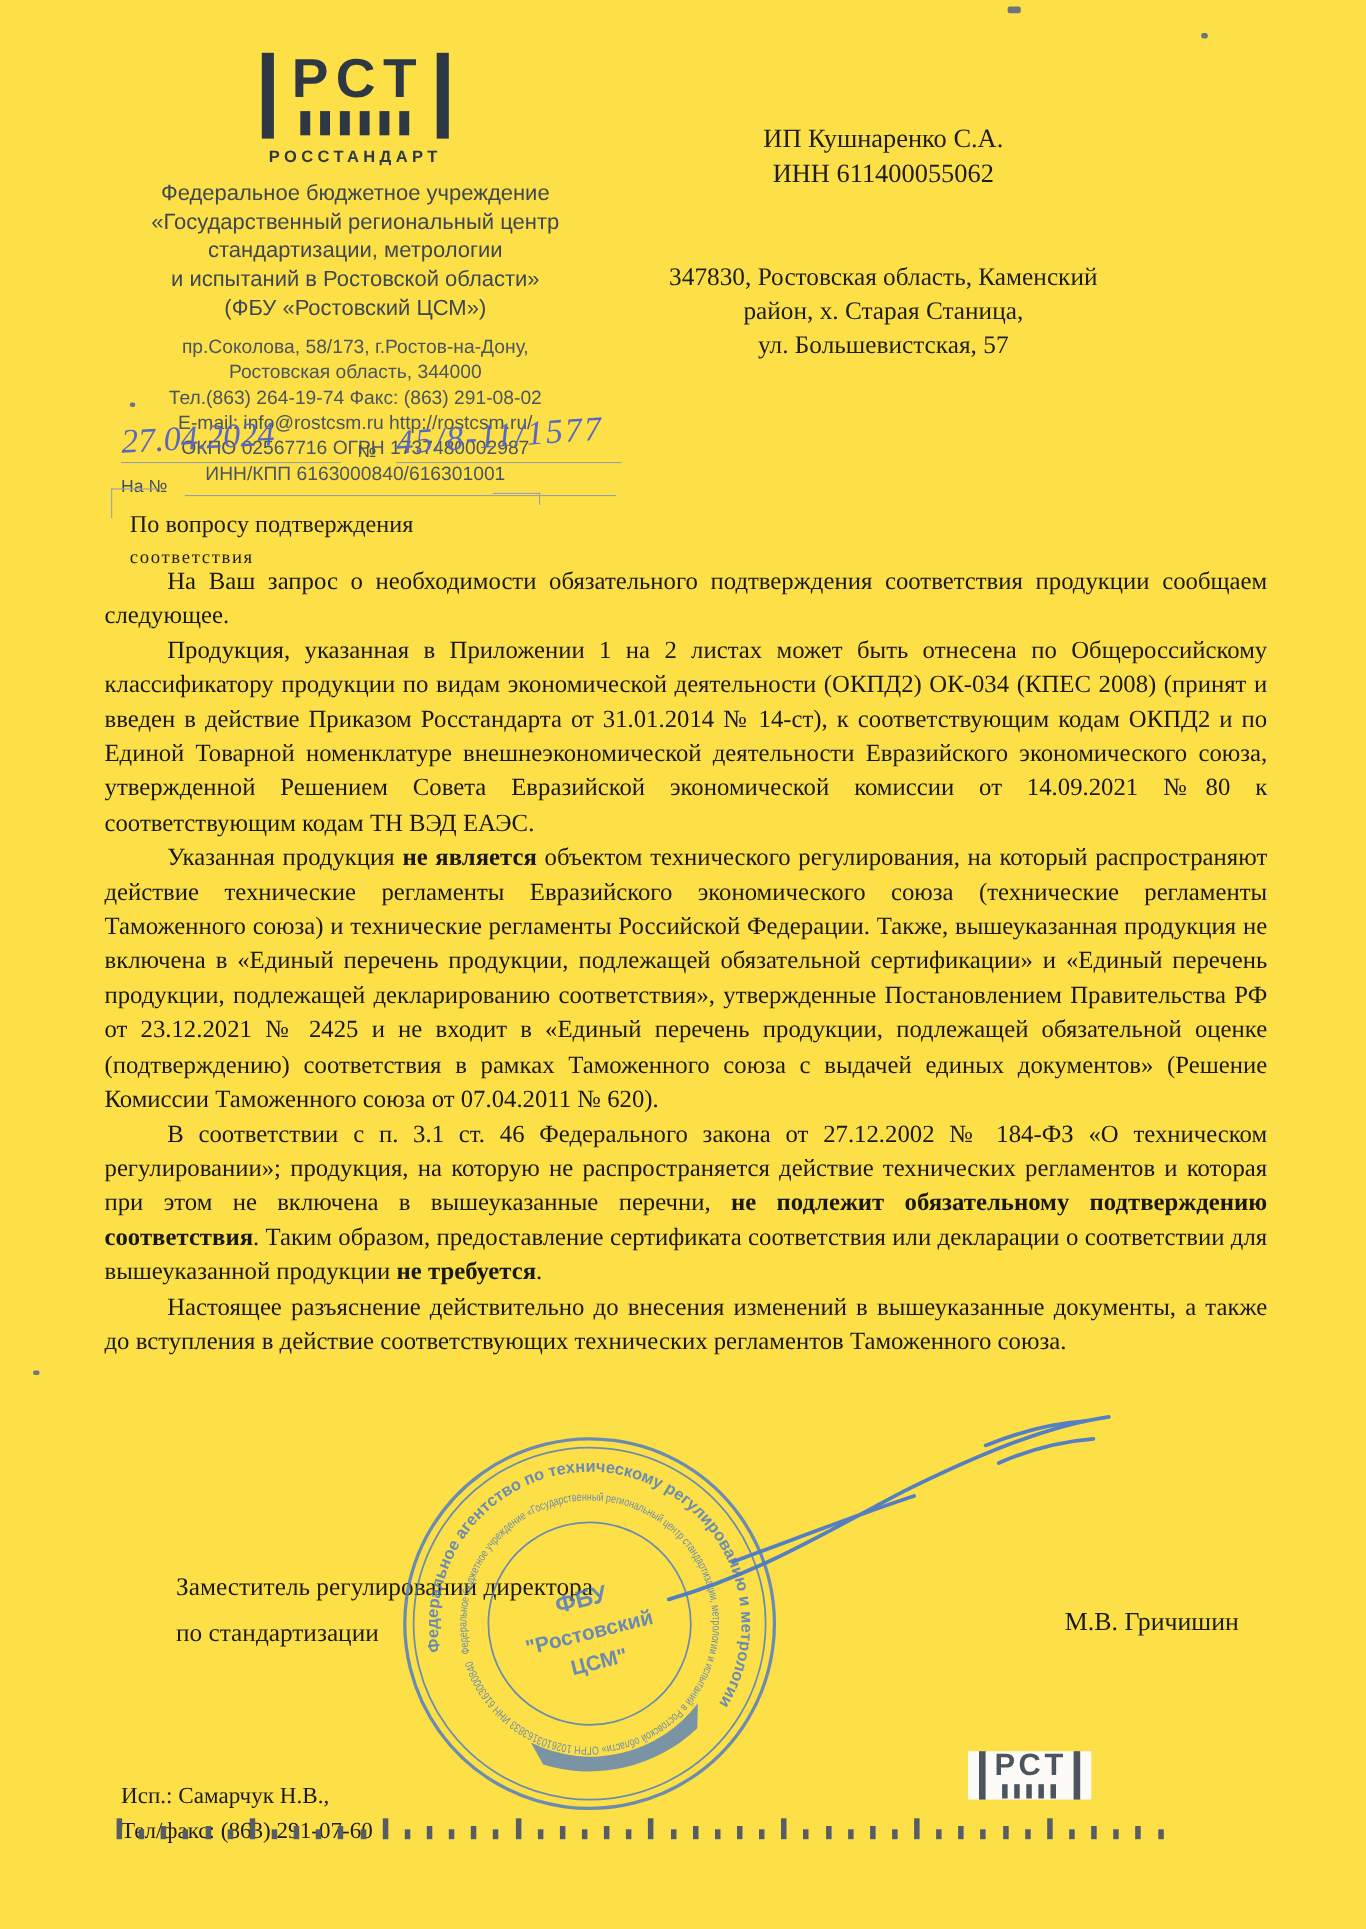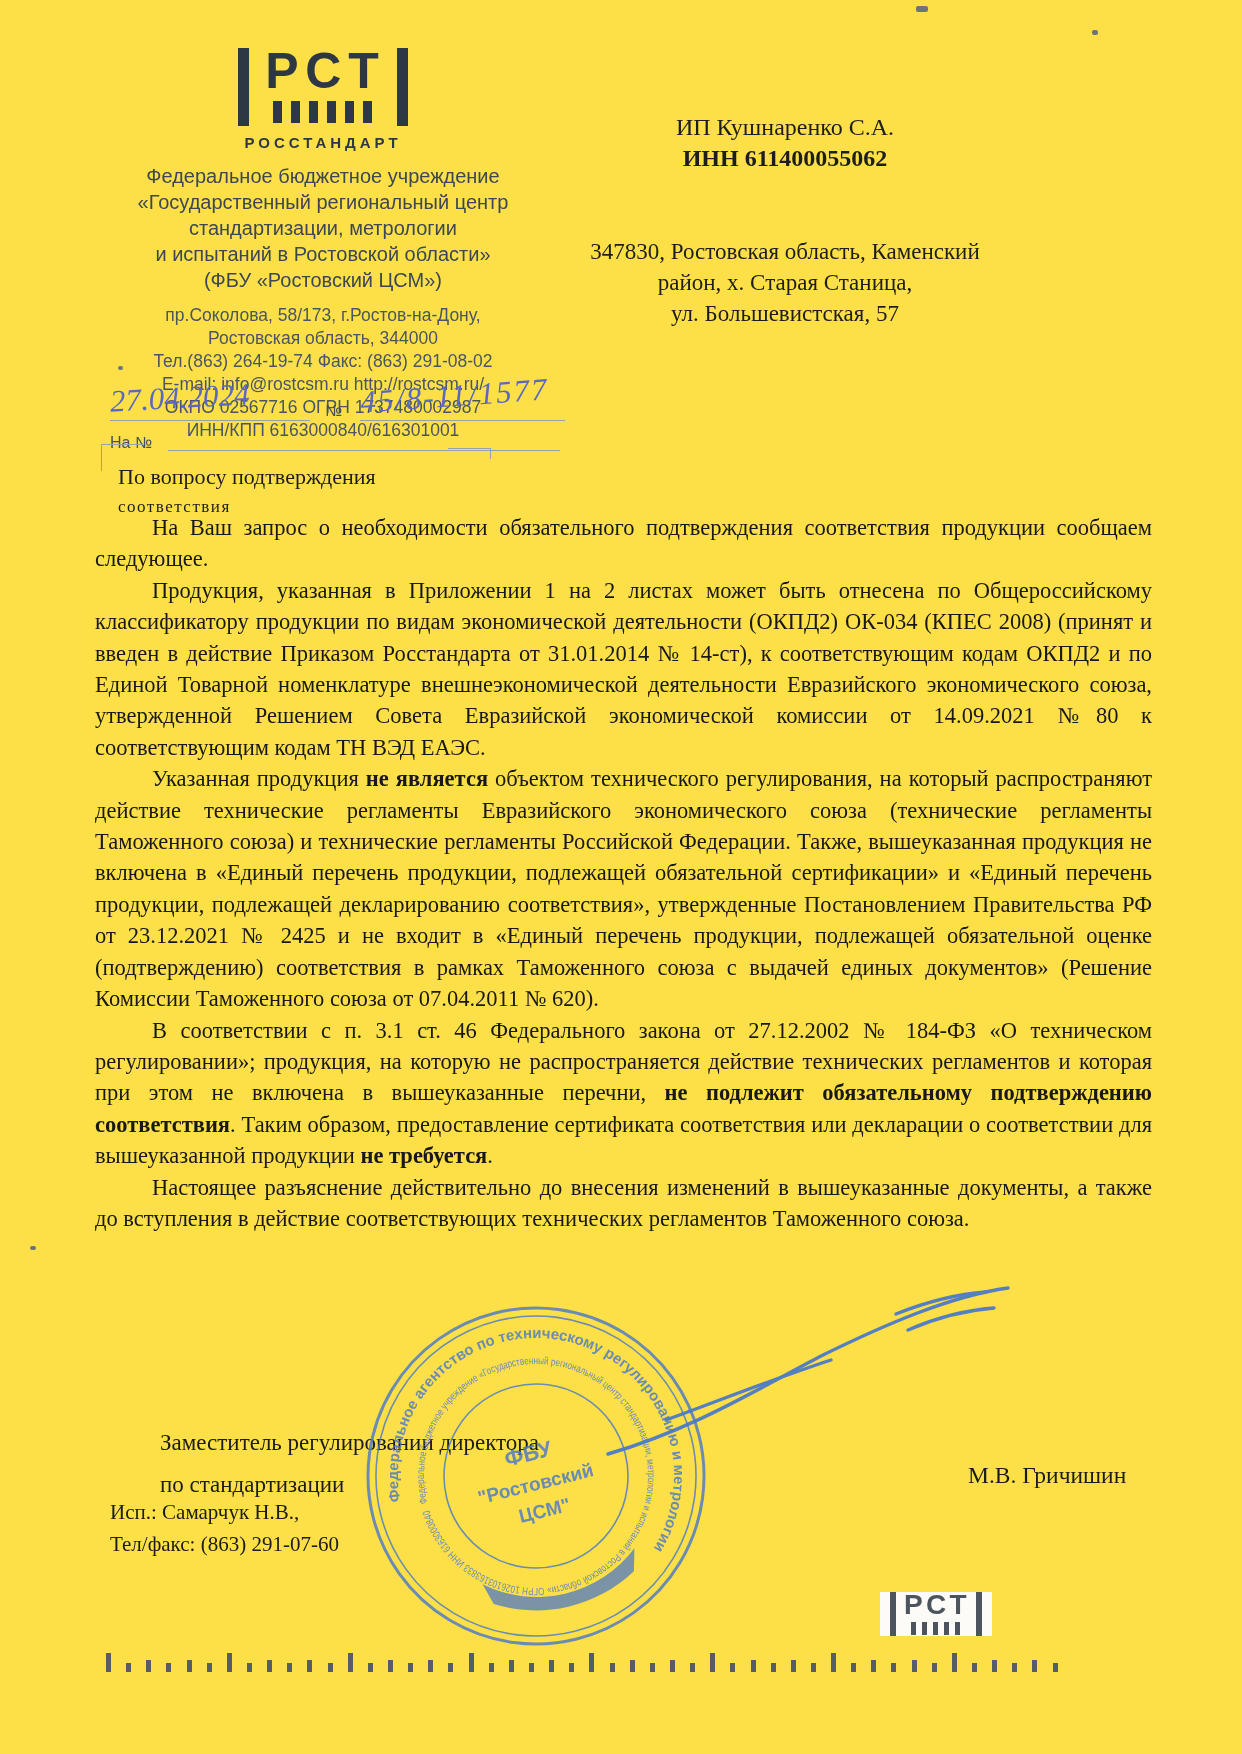--- a/index.html
+++ b/index.html
@@ -32,34 +32,34 @@
 
   
   .subject{position:absolute;left:118px;top:452px;width:360px;color:#1d1d1d;}
   .subject .l1{font-size:22px;margin-top:12px;}
   .subject .l2{font-size:17px;letter-spacing:1.5px;margin-top:7px;}
   .corner{position:absolute;border:0 solid #9aa0a8;}
   .corner.tl{left:101px;top:444px;width:42px;height:26px;border-left-width:1.5px;border-top-width:1.5px;}
   .corner.tr{left:448px;top:448px;width:42px;height:10px;border-right-width:1.5px;border-top-width:1.5px;}
 
   
-  .recipient{position:absolute;left:565px;top:112px;width:440px;text-align:center;color:#1d1d1d;}
+  .recipient{position:absolute;left:583px;top:112px;width:440px;text-align:center;color:#1d1d1d;}
   .recipient .name{font-size:24px;line-height:31px;}
-  .recipient .inn{font-size:24px;line-height:31px;font-weight:bold;}
+  .recipient .inn{font-size:24px;line-height:31px;}
   .recipient .addr{margin-top:62px;font-size:23px;line-height:31px;}
 
   
   .body-text{position:absolute;left:95px;top:512px;width:1057px;color:#181818;}
   .para{margin:0;font-size:22.5px;line-height:31.4px;text-align:justify;text-indent:57px;}
   .para .b{font-weight:bold;}
 
   
   .sig-title{position:absolute;left:160px;top:1422px;font-size:23px;line-height:42px;color:#1b1b1b;}
   .signer{position:absolute;left:968px;top:1462px;font-size:23.5px;color:#1b1b1b;}
-  .executor{position:absolute;left:110px;top:1496px;font-size:21px;line-height:32px;color:#1b1b1b;}
+  .executor{position:absolute;left:110px;top:1616px;font-size:21px;line-height:32px;color:#1b1b1b;}
 
   
   .stamp{position:absolute;left:352px;top:1292px;width:368px;height:368px;opacity:.82;transform:rotate(-14deg);}
   .sig-ink{position:absolute;left:596px;top:1262px;width:440px;height:210px;}
 
   
   .barcode{position:absolute;left:106px;top:1650px;width:952px;height:22px;display:flex;justify-content:space-between;align-items:flex-end;}
   .dash{display:block;width:5px;background:#565d66;}
   .dash.h1{height:9px;} .dash.h2{height:12px;} .dash.h3{height:19px;}
   .mini-logo{position:absolute;left:880px;top:1592px;background:#fcfbf7;padding:0 10px;display:inline-flex;gap:5px;align-items:flex-start;}

